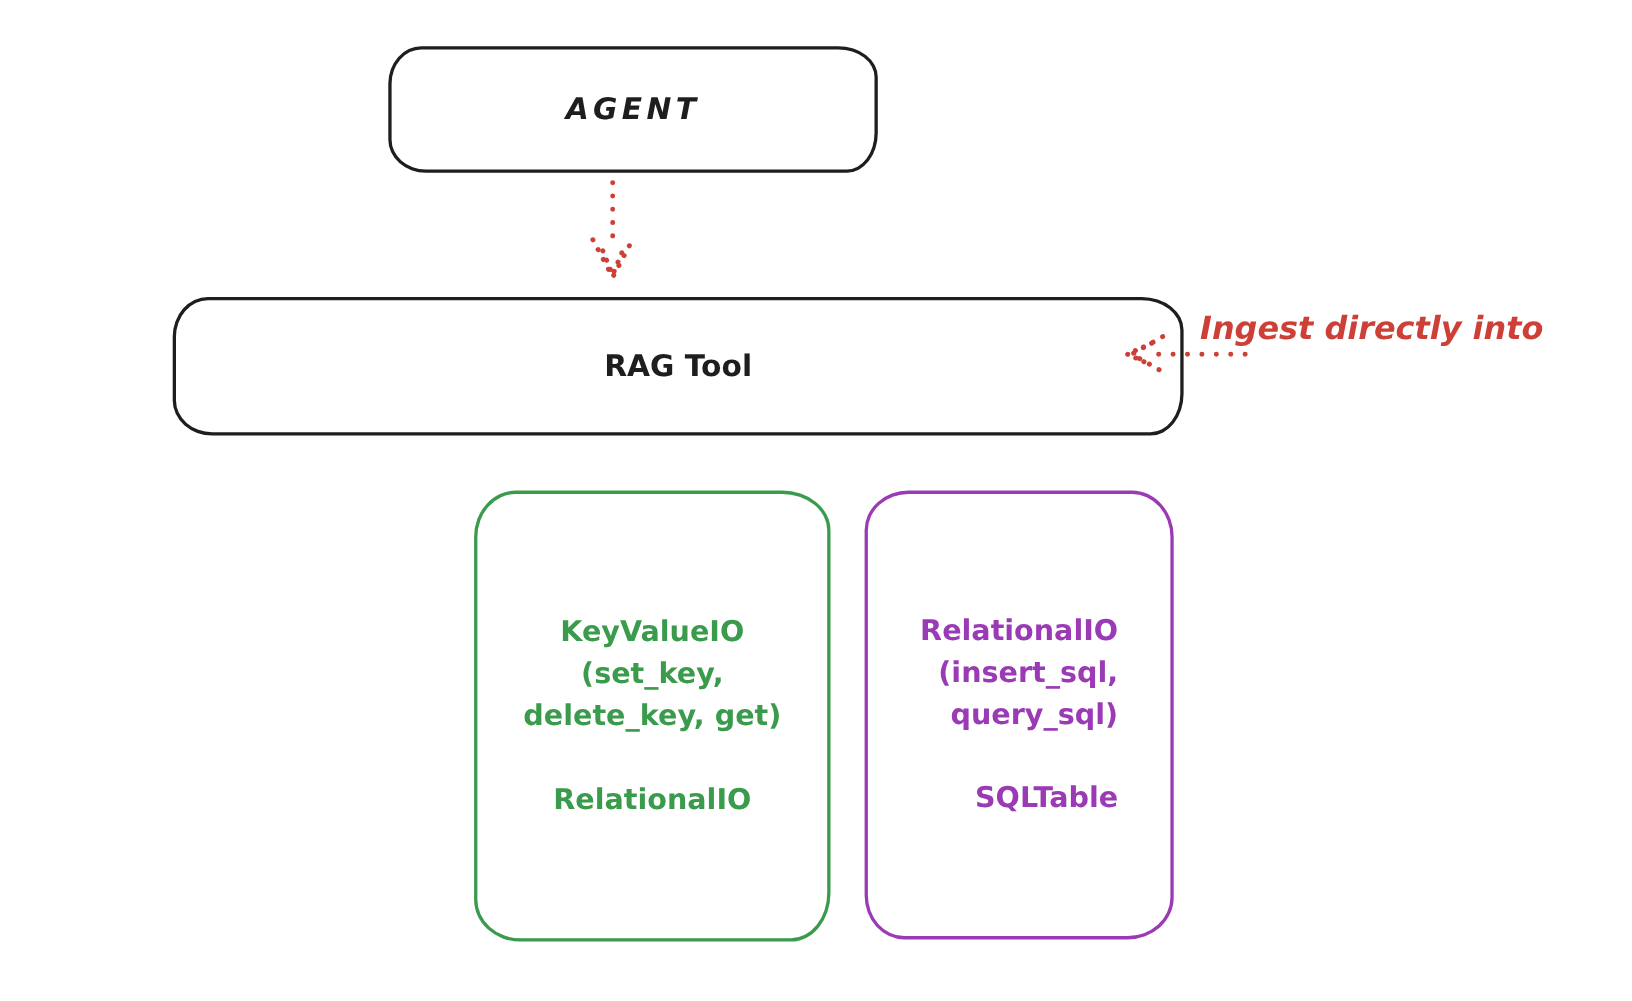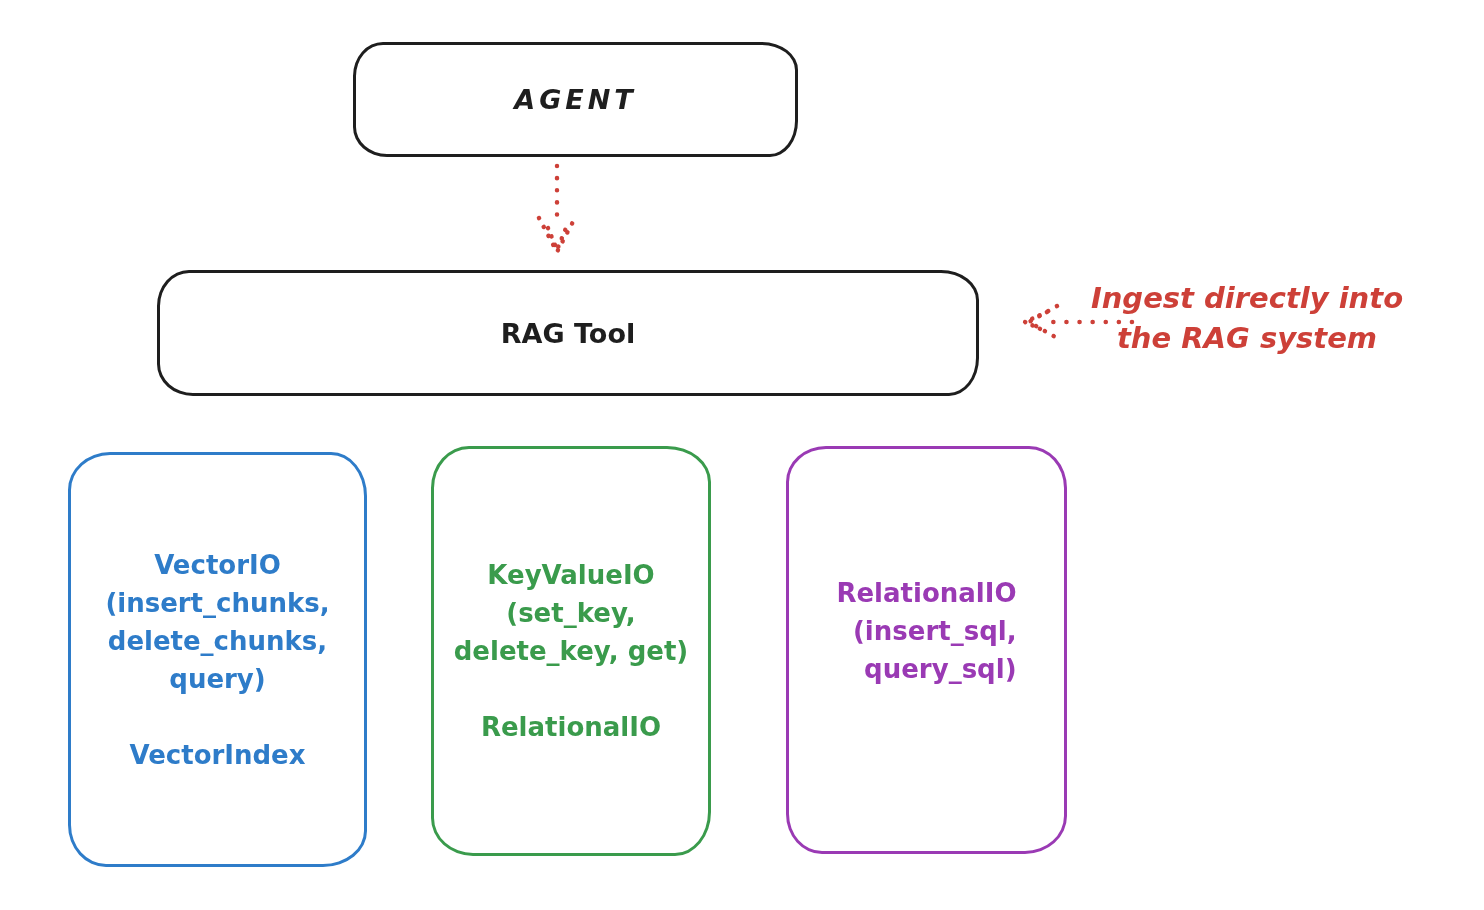--- a/index.html
+++ b/index.html
@@ -32,40 +32,40 @@
   }
   #agent-box {
     left: 353px; top: 42px; width: 445px; height: 115px;
     border-radius: 30px 36px 28px 34px / 34px 28px 36px 30px;
     font-size: 27px;
     font-weight: 700;
     font-style: italic;
     letter-spacing: 4px;
   }
   #rag-tool-box {
-    left: 157px; top: 270px; width: 822px; height: 126px;
+    left: 157px; top: 270px; width: 919px; height: 126px;
     border-radius: 32px 38px 30px 36px / 36px 30px 38px 32px;
     font-size: 27px;
     font-weight: 600;
   }
   .storage-box {
     border-width: 3.5px;
     border-style: solid;
     font-size: 26px;
     font-weight: 600;
     line-height: 38px;
   }
   #vector-box {
     left: 68px; top: 452px; width: 299px; height: 415px;
     border-color: var(--blue, #2e7cc9);
     color: var(--blue, #2e7cc9);
     border-radius: 42px 36px 44px 38px / 38px 44px 36px 42px;
   }
   #keyvalue-box {
-    left: 431px; top: 446px; width: 280px; height: 410px;
+    left: 431px; top: 446px; width: 324px; height: 410px;
     border-color: var(--green, #3a9b4c);
     color: var(--green, #3a9b4c);
     border-radius: 38px 44px 36px 42px / 42px 36px 44px 38px;
   }
   #relational-box {
     left: 786px; top: 446px; width: 281px; height: 408px;
     border-color: var(--purple, #9a3ab4);
     color: var(--purple, #9a3ab4);
     border-radius: 40px 38px 42px 36px / 36px 42px 38px 40px;
     text-align: right;
@@ -114,46 +114,36 @@
   </div>
 
   <svg id="arrow-ingest" class="arrow-svg" width="132" height="48" viewBox="0 0 132 48">
     <path class="dotline" d="M127,24 L38,24" stroke-dasharray="0.1 13"></path>
     <path class="dotline" d="M52,8 L24,24 L52,40" stroke-dasharray="0.1 10"></path>
     <path class="dotline" d="M42,14 L20,24 L42,34" stroke-dasharray="0.1 8"></path>
   </svg>
 
   <div id="ingest-annotation">
     <div class="bline">Ingest directly into</div>
-    <div class="bline">the RAG system</div>
   </div>
 
-  <div id="vector-box" class="sketch-box storage-box">
-    <div>
-      <div class="bline">VectorIO</div>
-      <div class="bline">(insert_chunks,</div>
-      <div class="bline">delete_chunks,</div>
-      <div class="bline">query)</div>
-      <div class="bline"></div>
-      <div class="bline">VectorIndex</div>
-    </div>
-  </div>
 
   <div id="keyvalue-box" class="sketch-box storage-box">
     <div>
       <div class="bline">KeyValueIO</div>
       <div class="bline">(set_key,</div>
       <div class="bline">delete_key, get)</div>
       <div class="bline"></div>
       <div class="bline">RelationalIO</div>
     </div>
   </div>
 
   <div id="relational-box" class="sketch-box storage-box">
     <div>
       <div class="bline">RelationalIO</div>
       <div class="bline">(insert_sql,</div>
       <div class="bline">query_sql)</div>
       <div class="bline"></div>
+      <div class="bline">SQLTable</div>
     </div>
   </div>
 
 </div>
 
 </body></html>

